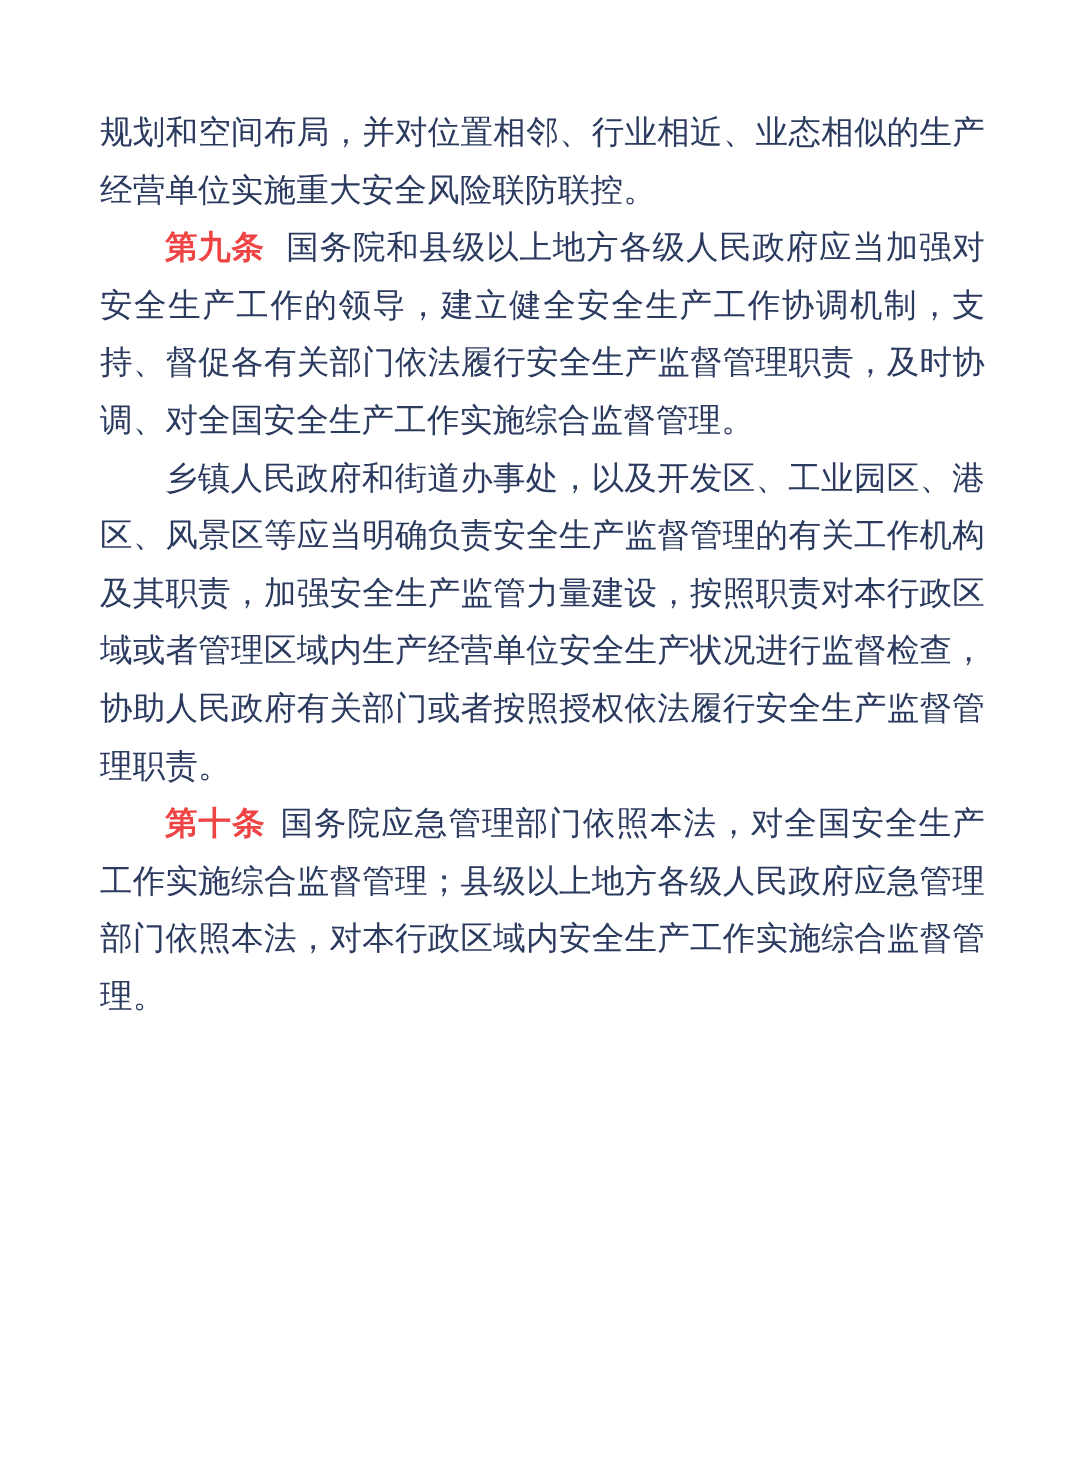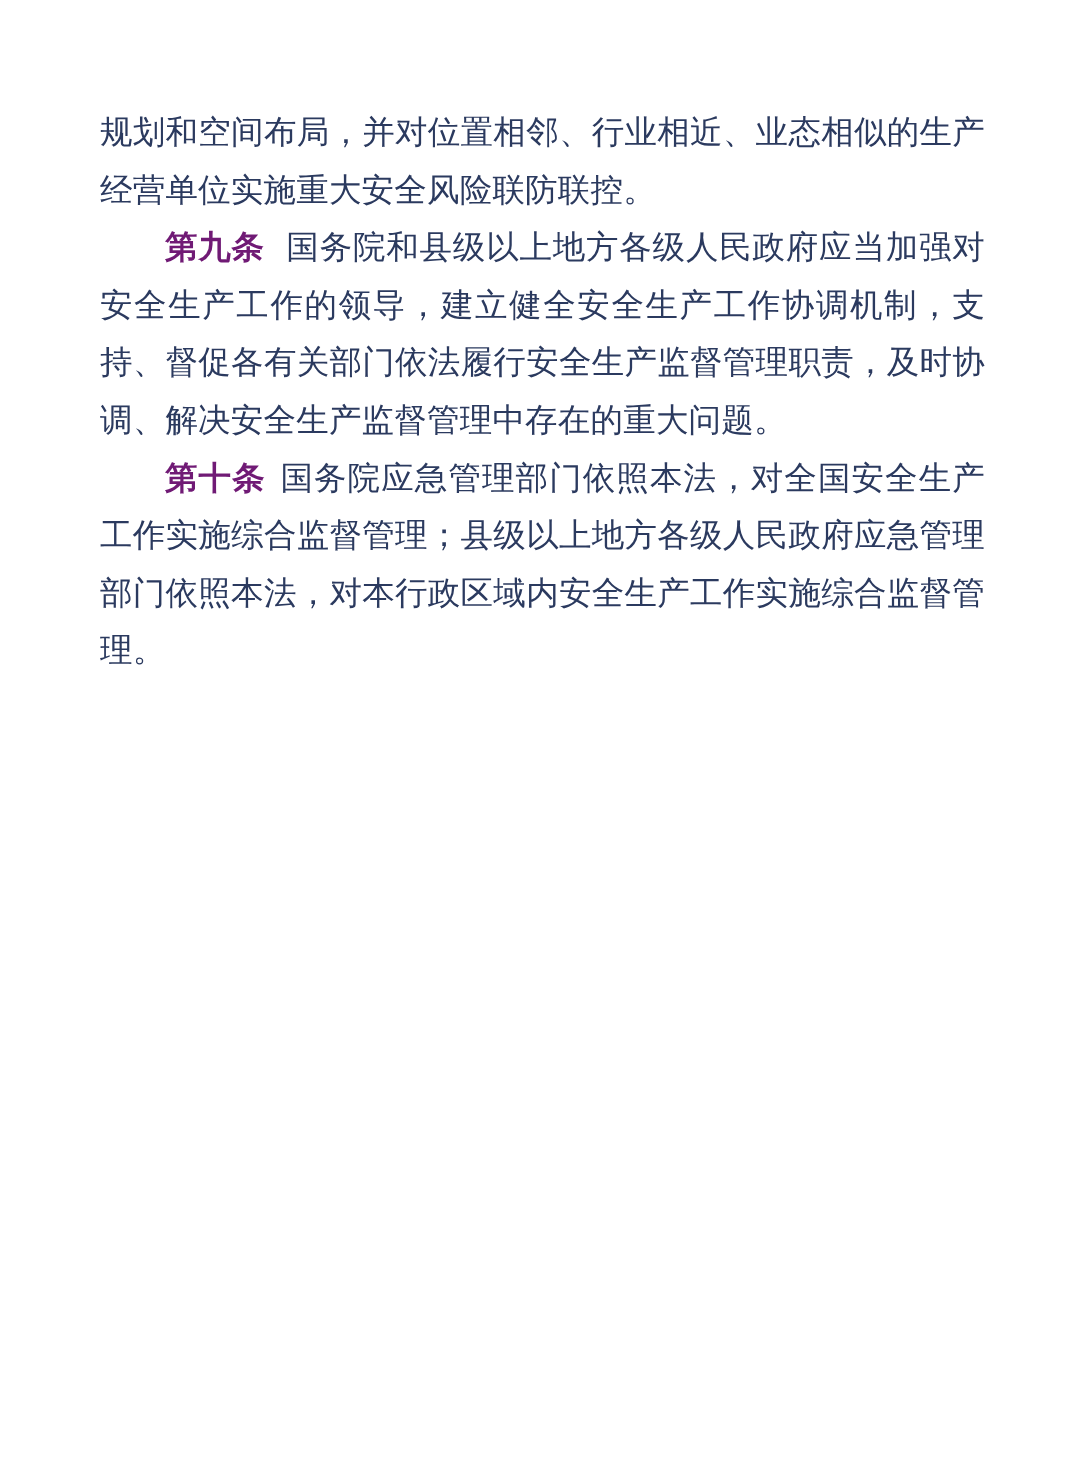--- a/index.html
+++ b/index.html
@@ -30,33 +30,34 @@
     text-justify: inter-ideograph;
     word-break: normal;
     line-break: strict;
   }
   .para.indent {
     text-indent: 2em;
   }
   .term {
     font-family: "Liberation Sans", "DejaVu Sans", sans-serif;
     font-weight: 700;
-    color: #701a75;
+    color: #ef4444;
   }
   .term.gap-wide   { margin-right: 0.66em; }
   .term.gap-narrow { margin-right: 0.45em; font-family: Liberation Serif, serif; }
 </style>
 </head>
 <body>
 
 <div class="page">
   <div class="doc">
 
     <p class="para"><span>规划和空间布局，并对位置相邻、行业相近、业态相似的生产经营单位实施重大安全风险联防联控。</span></p>
 
-    <p class="para indent"><b class="term gap-wide">第九条</b><span>国务院和县级以上地方各级人民政府应当加强对安全生产工作的领导，建立健全安全生产工作协调机制，支持、督促各有关部门依法履行安全生产监督管理职责，及时协调、解决安全生产监督管理中存在的重大问题。</span></p>
+    <p class="para indent"><b class="term gap-wide">第九条</b><span>国务院和县级以上地方各级人民政府应当加强对安全生产工作的领导，建立健全安全生产工作协调机制，支持、督促各有关部门依法履行安全生产监督管理职责，及时协调、对全国安全生产工作实施综合监督管理。</span></p>
 
+    <p class="para indent"><span>乡镇人民政府和街道办事处，以及开发区、工业园区、港区、风景区等应当明确负责安全生产监督管理的有关工作机构及其职责，加强安全生产监管力量建设，按照职责对本行政区域或者管理区域内生产经营单位安全生产状况进行监督检查，协助人民政府有关部门或者按照授权依法履行安全生产监督管理职责。</span></p>
 
     <p class="para indent"><b class="term gap-narrow">第十条</b><span>国务院应急管理部门依照本法，对全国安全生产工作实施综合监督管理；县级以上地方各级人民政府应急管理部门依照本法，对本行政区域内安全生产工作实施综合监督管理。</span></p>
 
 
   </div>
 </div>
 
 </body></html>

